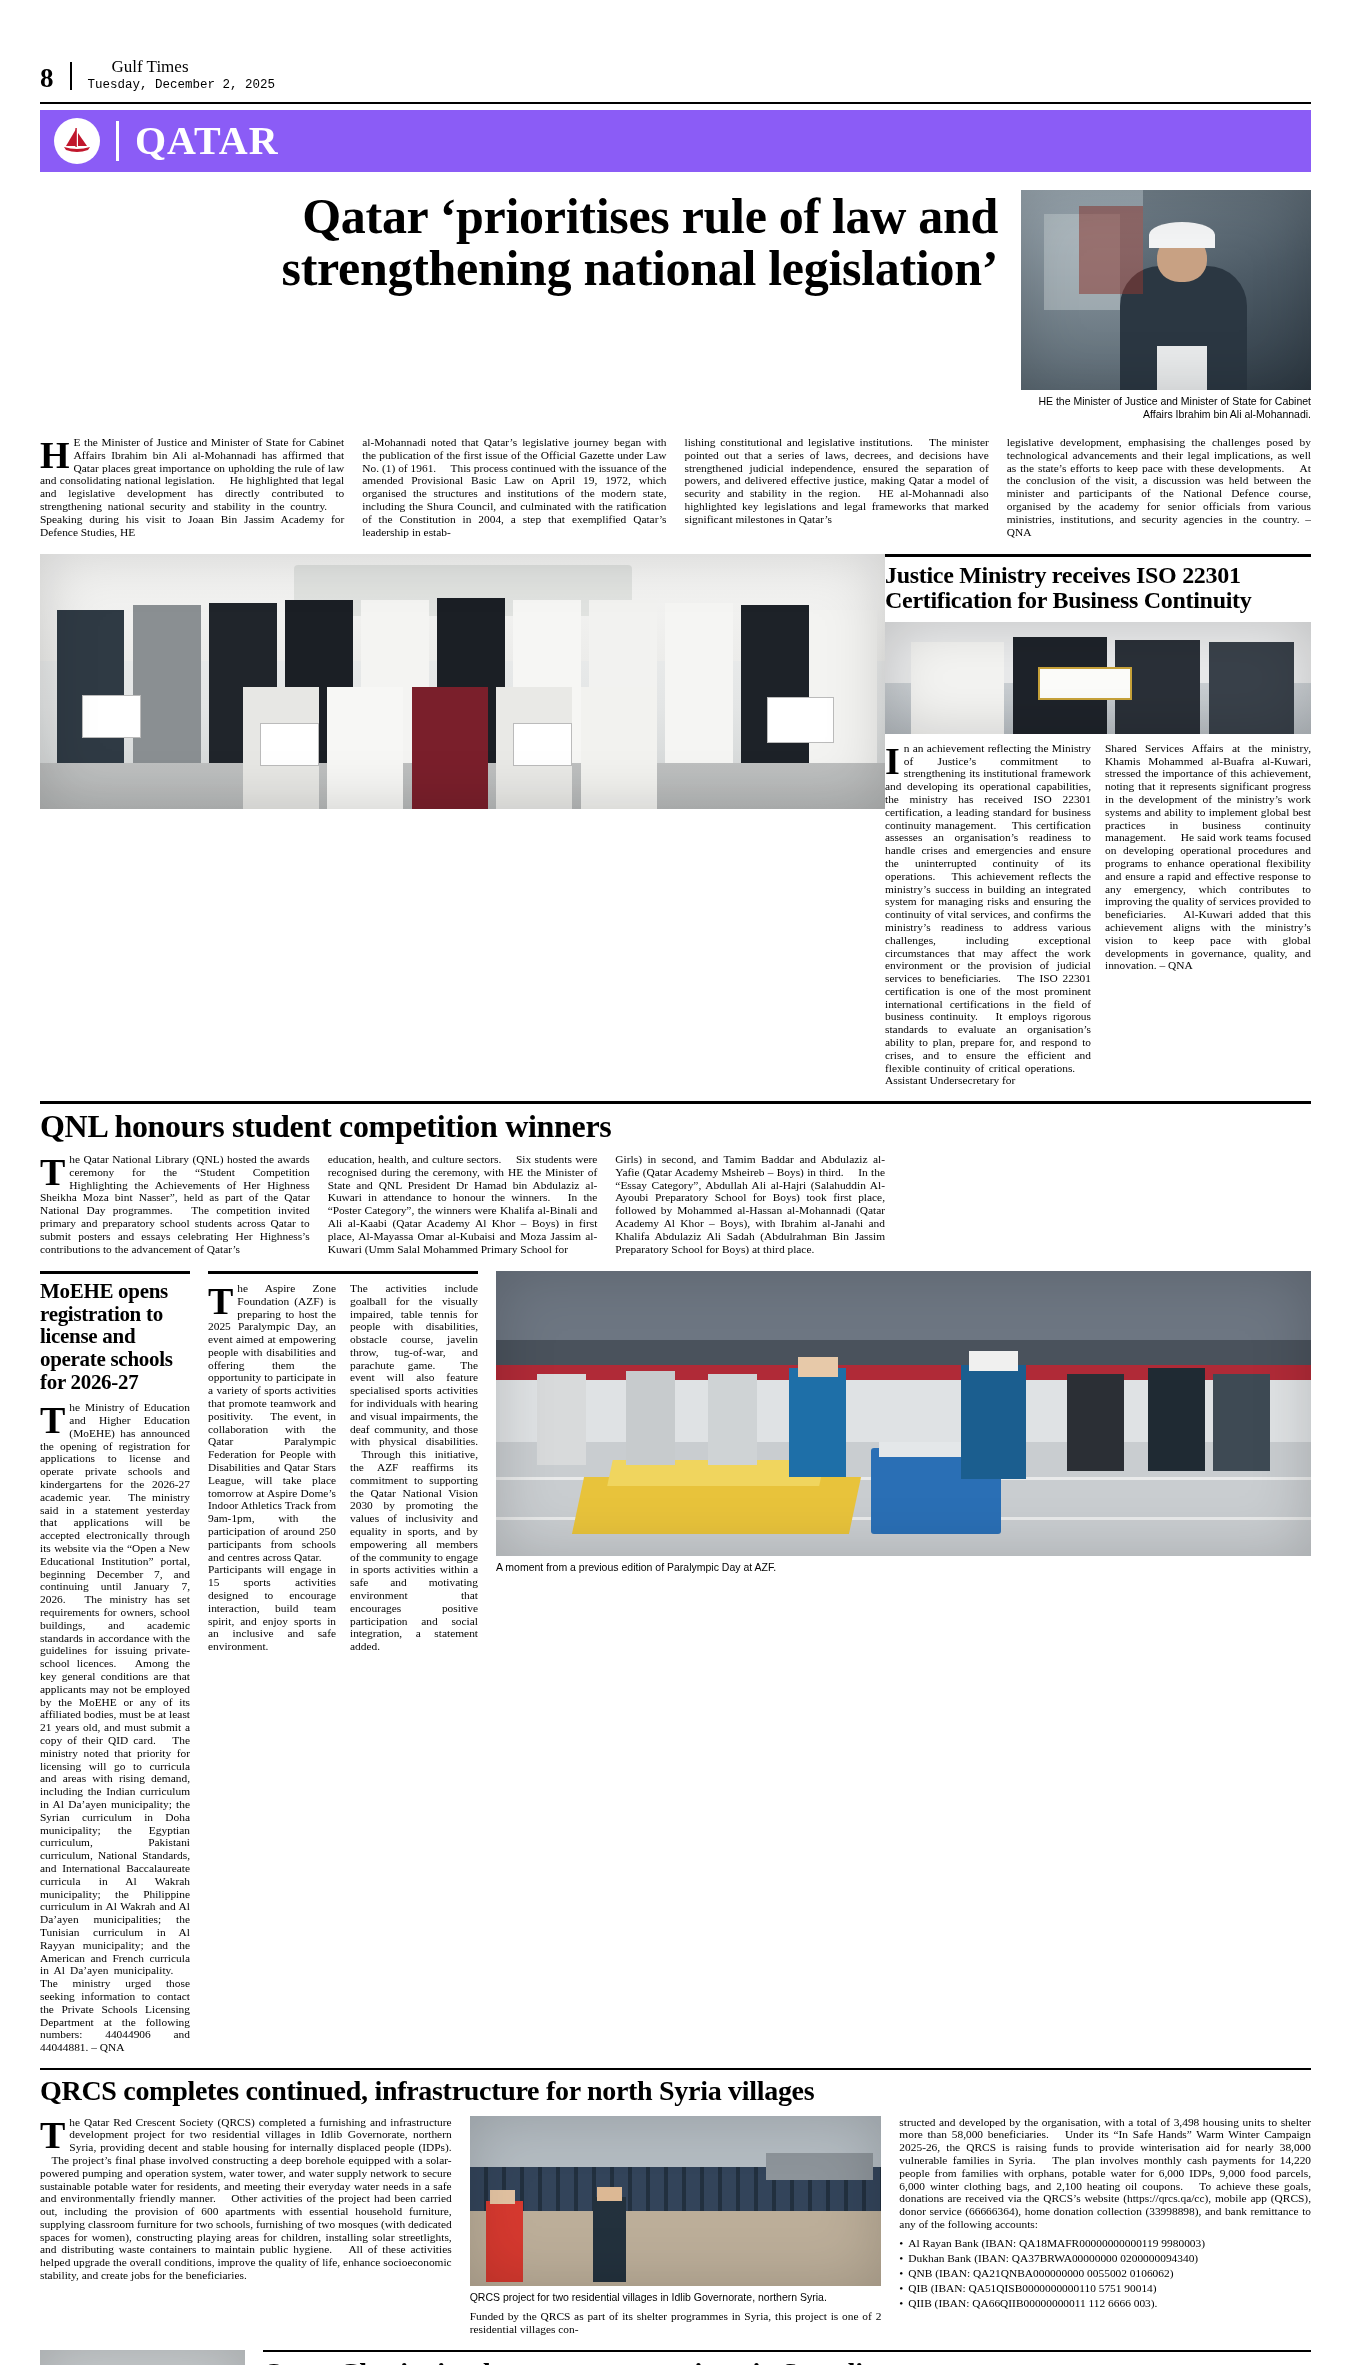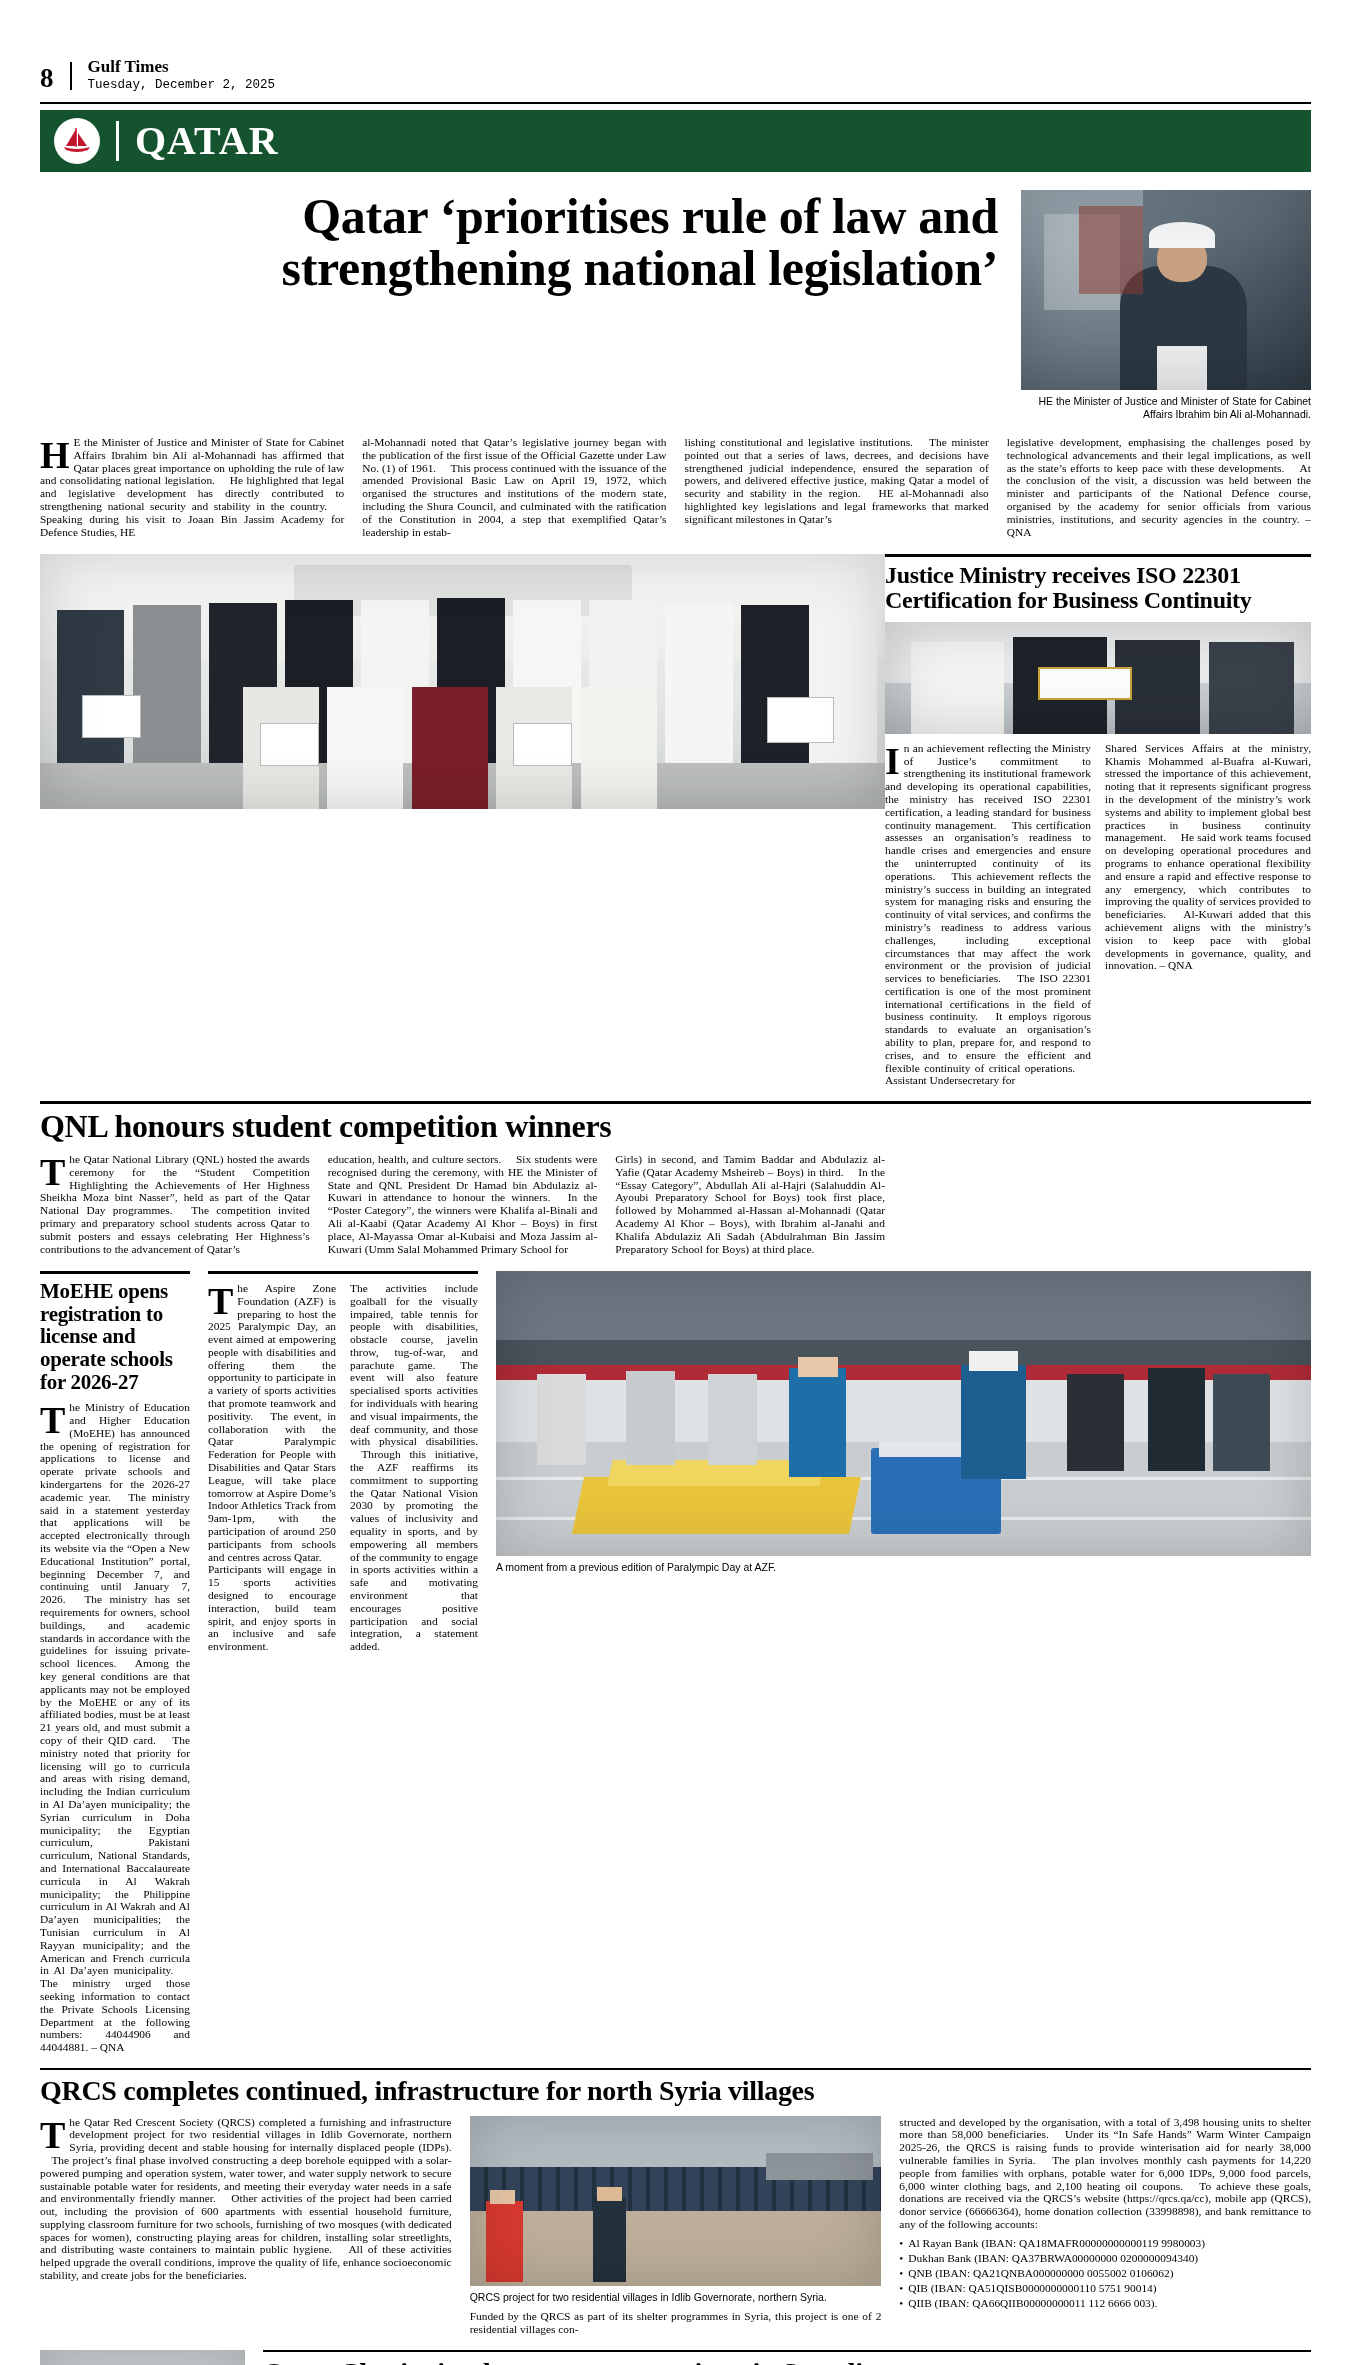--- a/index.html
+++ b/index.html
@@ -10,29 +10,29 @@
     font-family:"Liberation Serif", serif;
     color:#000;
     position:relative;
   }
   .page { width:1351px; height:2365px; position:relative; padding:0 40px; }
 
   
   .masthead { display:flex; align-items:flex-end; gap:14px; padding-top:58px; }
   .folio { font-family:"Liberation Serif", serif; font-size:27px; font-weight:bold; line-height:1; }
   .mast-rule { width:2px; height:28px; background:#000; margin:0 2px 2px 2px; }
-  .mast-title { font-family:"Liberation Serif", serif; font-size:17px; font-weight:bold; line-height:1; }
+  .mast-title { font-family:"Liberation Serif", serif; font-size:17px; font-weight:normal; line-height:1;margin-left:24px; }
   .mast-date { font-family:Liberation Mono, monospace; font-size:12.5px; line-height:1; margin-top:4px; }
   .mast-col { display:flex; flex-direction:column; }
 
   .rule-thin { height:2.5px; background:#000; margin-top:10px; }
 
   
   .section-banner {
-    margin-top:6px; height:62px; background:#14532d; display:flex; align-items:center;
+    margin-top:6px; height:62px; background:#8b5cf6; display:flex; align-items:center;
     padding-left:14px; gap:16px;
   }
   .logo-badge {
     width:46px; height:46px; border-radius:50%; background:#ffffff;
     display:flex; align-items:center; justify-content:center; flex:0 0 auto;
   }
   .logo-badge svg { display:block; }
   .banner-bar { width:3px; height:40px; background:#ffffff; }
   .section-name {
     font-family:"Liberation Serif", serif; color:#fff; font-size:40px; font-weight:bold;

